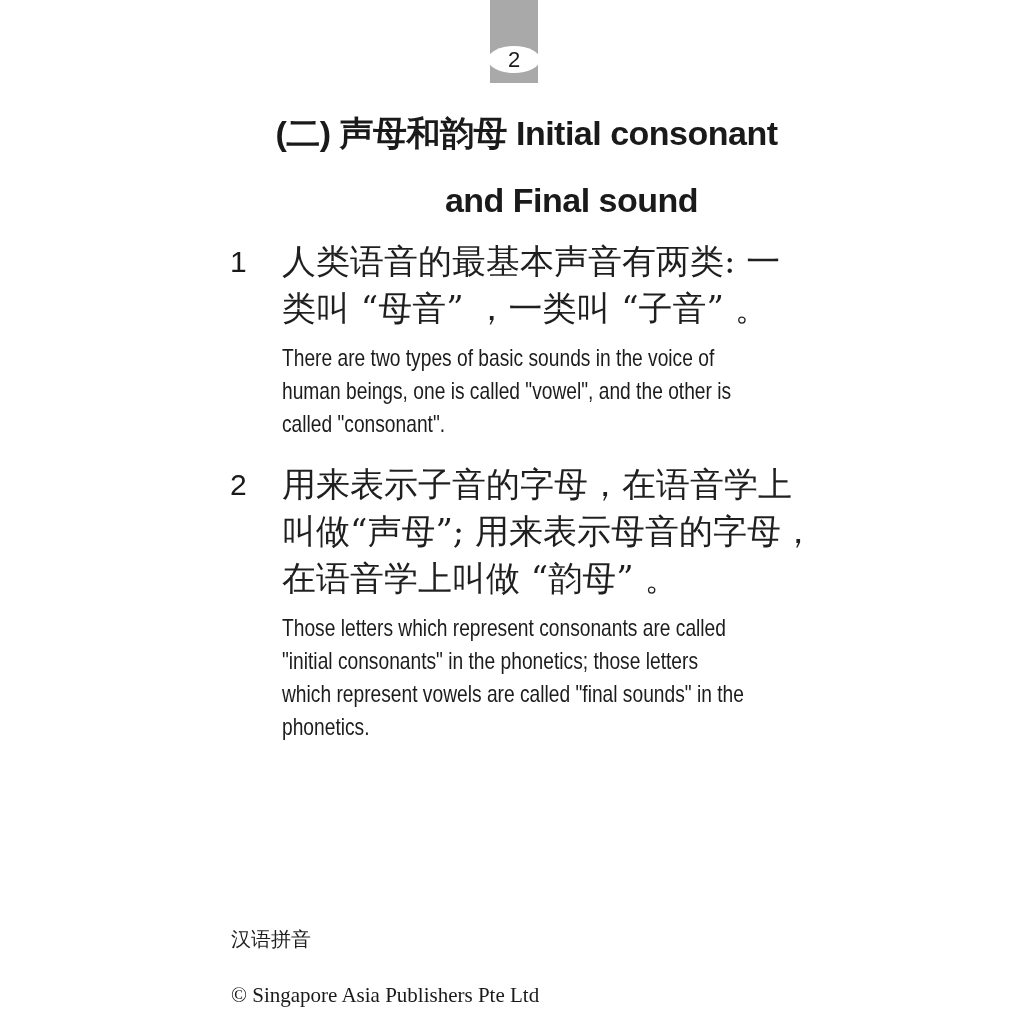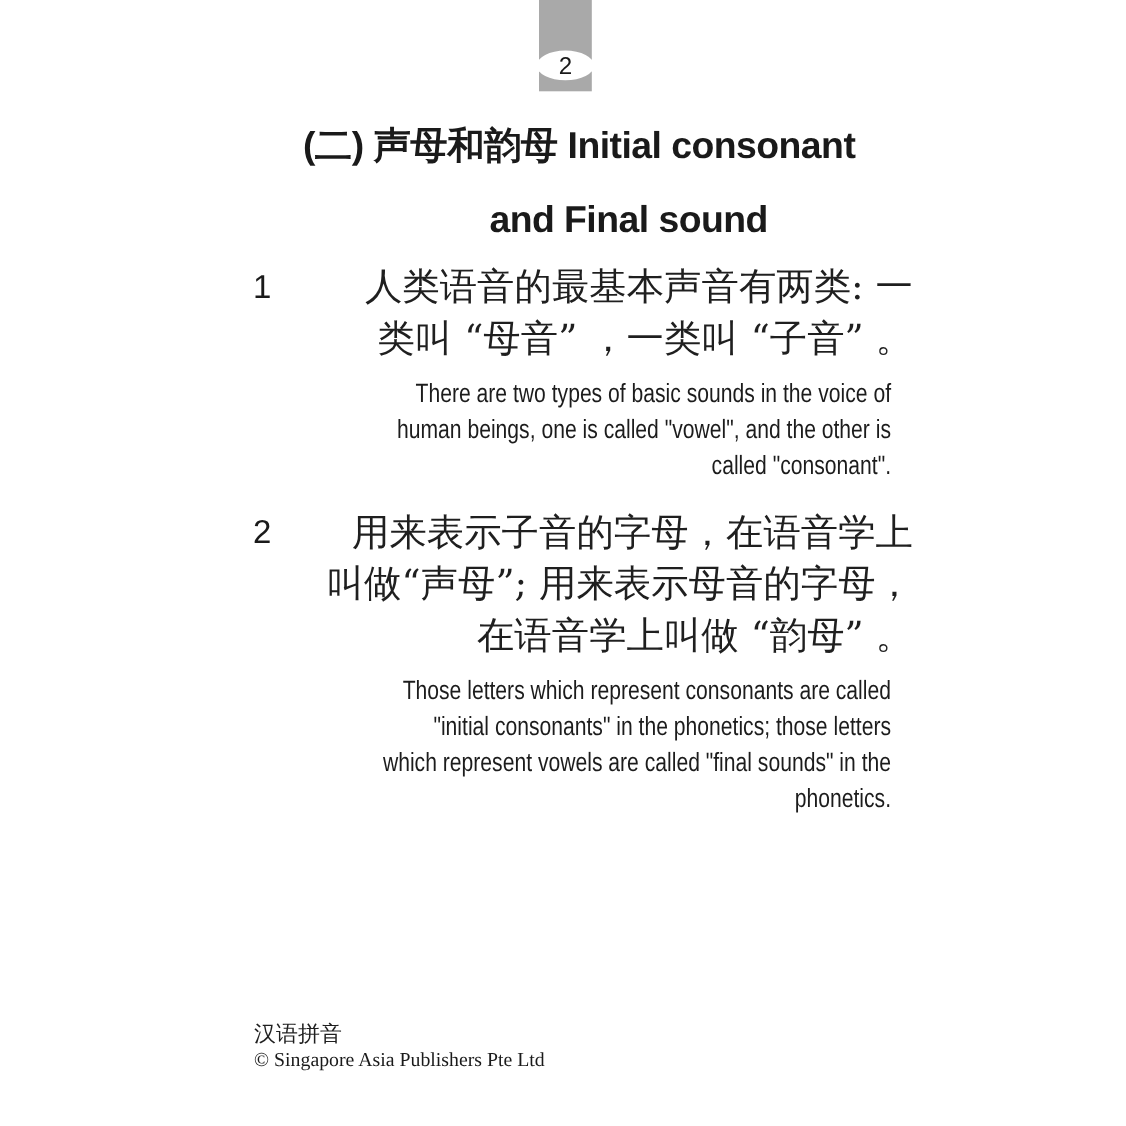--- a/index.html
+++ b/index.html
@@ -76,21 +76,20 @@
     width: 52px;
     flex: 0 0 52px;
     font-family: "Liberation Sans", sans-serif;
     font-size: 30px;
     line-height: 47px;
     color: #1a1a1a;
   }
   .item-body {
     flex: 1 1 auto;
     min-width: 0;
-    text-align: right;
   }
 
   .chinese {
     font-family: "DejaVu Serif", "Liberation Serif", serif;
     font-size: 34px;
     line-height: 47px;
     color: #1f1f1f;
     white-space: pre-line;
   }
 
@@ -113,23 +112,24 @@
     top: 928px;
   }
   .footer-series {
     font-family: "DejaVu Serif", serif;
     font-size: 20px;
     line-height: 23px;
     color: #1f1f1f;
   }
   .footer-copyright {
     font-family: "Liberation Serif", serif;
-    font-size: 18px;
+    font-size: 21px;
     line-height: 24px;
     color: #1a1a1a;
+    margin-top: 32px;
   }
 </style>
 </head>
 <body>
 
 <div class="page-tab" style="background: rgb(169, 169, 169);">
   <div class="page-badge">
     <span>2</span>
   </div>
 </div>

